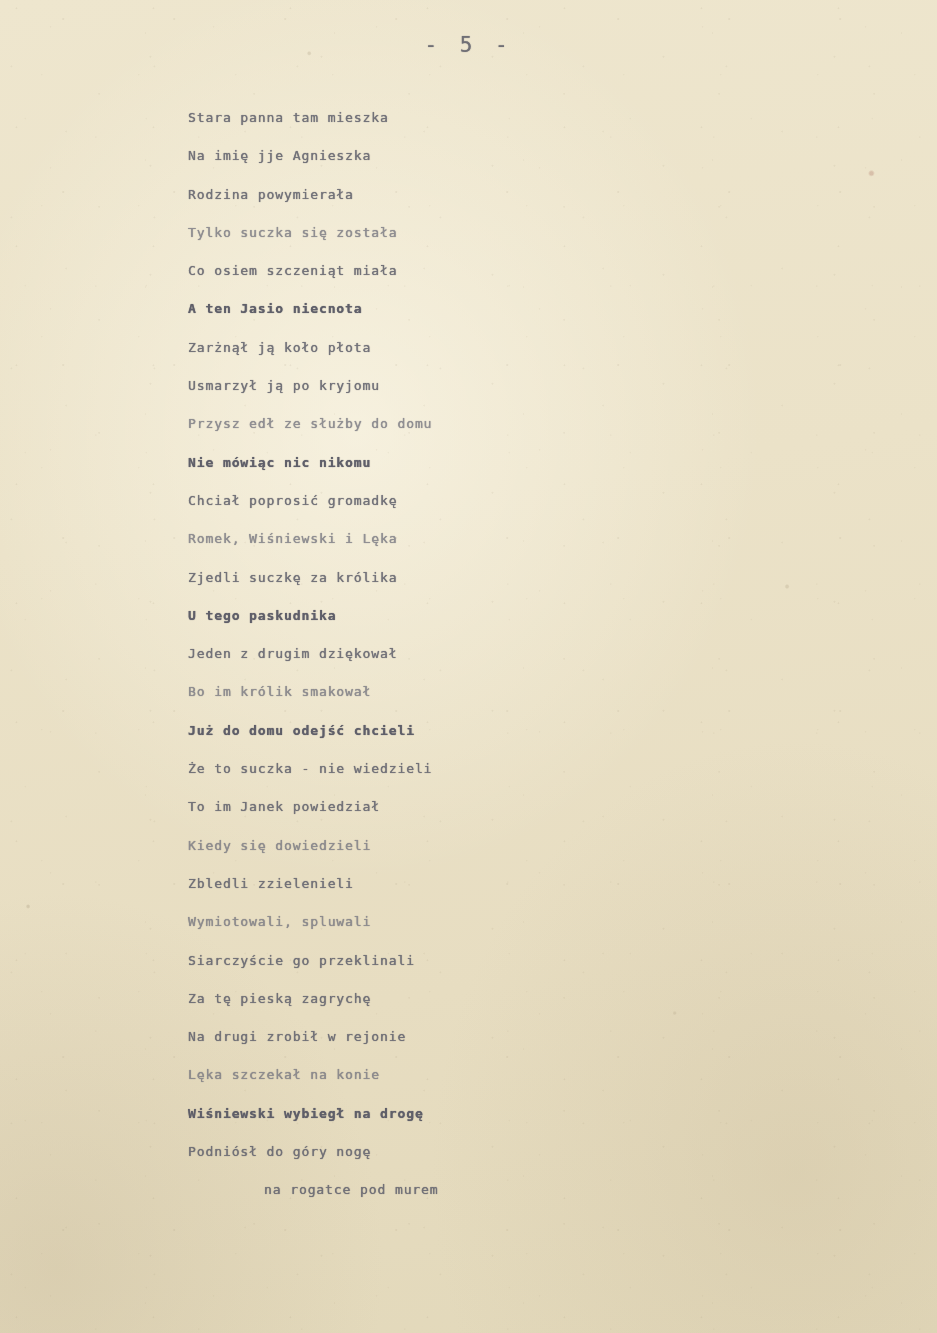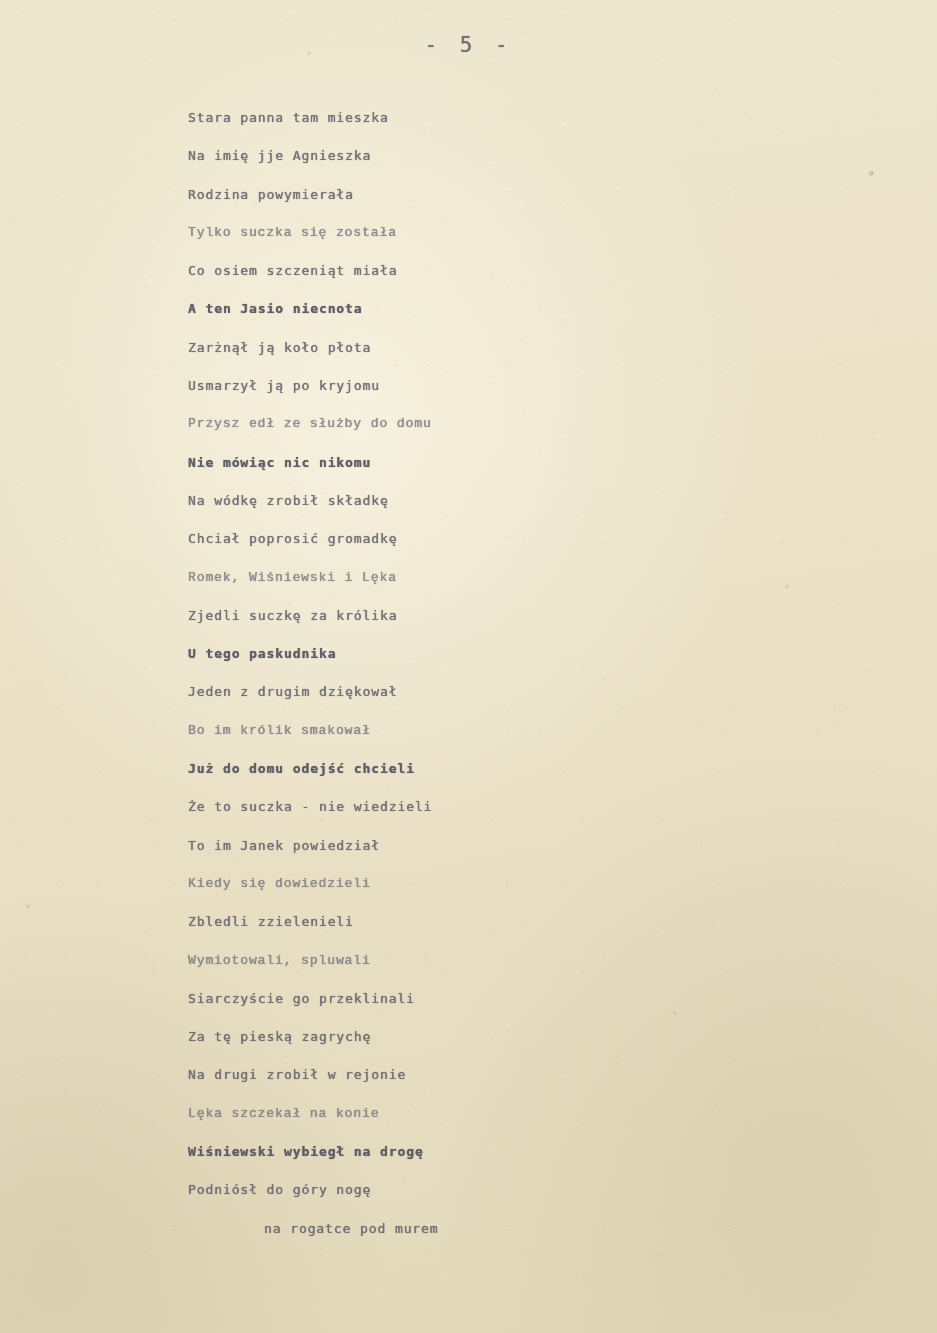--- a/index.html
+++ b/index.html
@@ -85,21 +85,21 @@
     color: #63636c;
     white-space: pre;
     text-shadow:
       0 0 0.9px rgba(96,96,106,0.9),
       0.35px 0.3px 0.7px rgba(110,110,120,0.45);
   }
 
   
   .ink-dark   { color: #5b5b66; opacity: 0.97; font-weight: bold; }
   .ink-mid    { color: #696972; opacity: 0.92; }
-  .ink-light  { color: #7b7b84; opacity: 0.82; font-family: Liberation Mono, monospace; }
+  .ink-light  { color: #7b7b84; opacity: 0.82; }
 
   .indent { padding-left: 76px; }
 </style>
 </head>
 <body>
 
 <div class="page">
 
   <div class="grain"></div>
   <div class="blotches"></div>
@@ -110,21 +110,20 @@
       <div class="verse-line ink-mid">Stara panna tam mieszka</div>
       <div class="verse-line ink-mid">Na imię jje Agnieszka</div>
       <div class="verse-line ink-mid">Rodzina powymierała</div>
       <div class="verse-line ink-light">Tylko suczka się została</div>
       <div class="verse-line ink-mid">Co osiem szczeniąt miała</div>
       <div class="verse-line ink-dark">A ten Jasio niecnota</div>
       <div class="verse-line ink-mid">Zarżnął ją koło płota</div>
       <div class="verse-line ink-mid">Usmarzył ją po kryjomu</div>
       <div class="verse-line ink-light">Przysz edł ze służby do domu</div>
       <div class="verse-line ink-dark">Nie mówiąc nic nikomu</div>
-      <div class="verse-line ink-mid">Na wódkę zrobił składkę</div>
       <div class="verse-line ink-mid">Chciał poprosić gromadkę</div>
       <div class="verse-line ink-light">Romek, Wiśniewski i Lęka</div>
       <div class="verse-line ink-mid">Zjedli suczkę za królika</div>
       <div class="verse-line ink-dark">U tego paskudnika</div>
       <div class="verse-line ink-mid">Jeden z drugim dziękował</div>
       <div class="verse-line ink-light">Bo im królik smakował</div>
       <div class="verse-line ink-dark">Już do domu odejść chcieli</div>
       <div class="verse-line ink-mid">Że to suczka - nie wiedzieli</div>
       <div class="verse-line ink-mid">To im Janek powiedział</div>
       <div class="verse-line ink-light">Kiedy się dowiedzieli</div>

